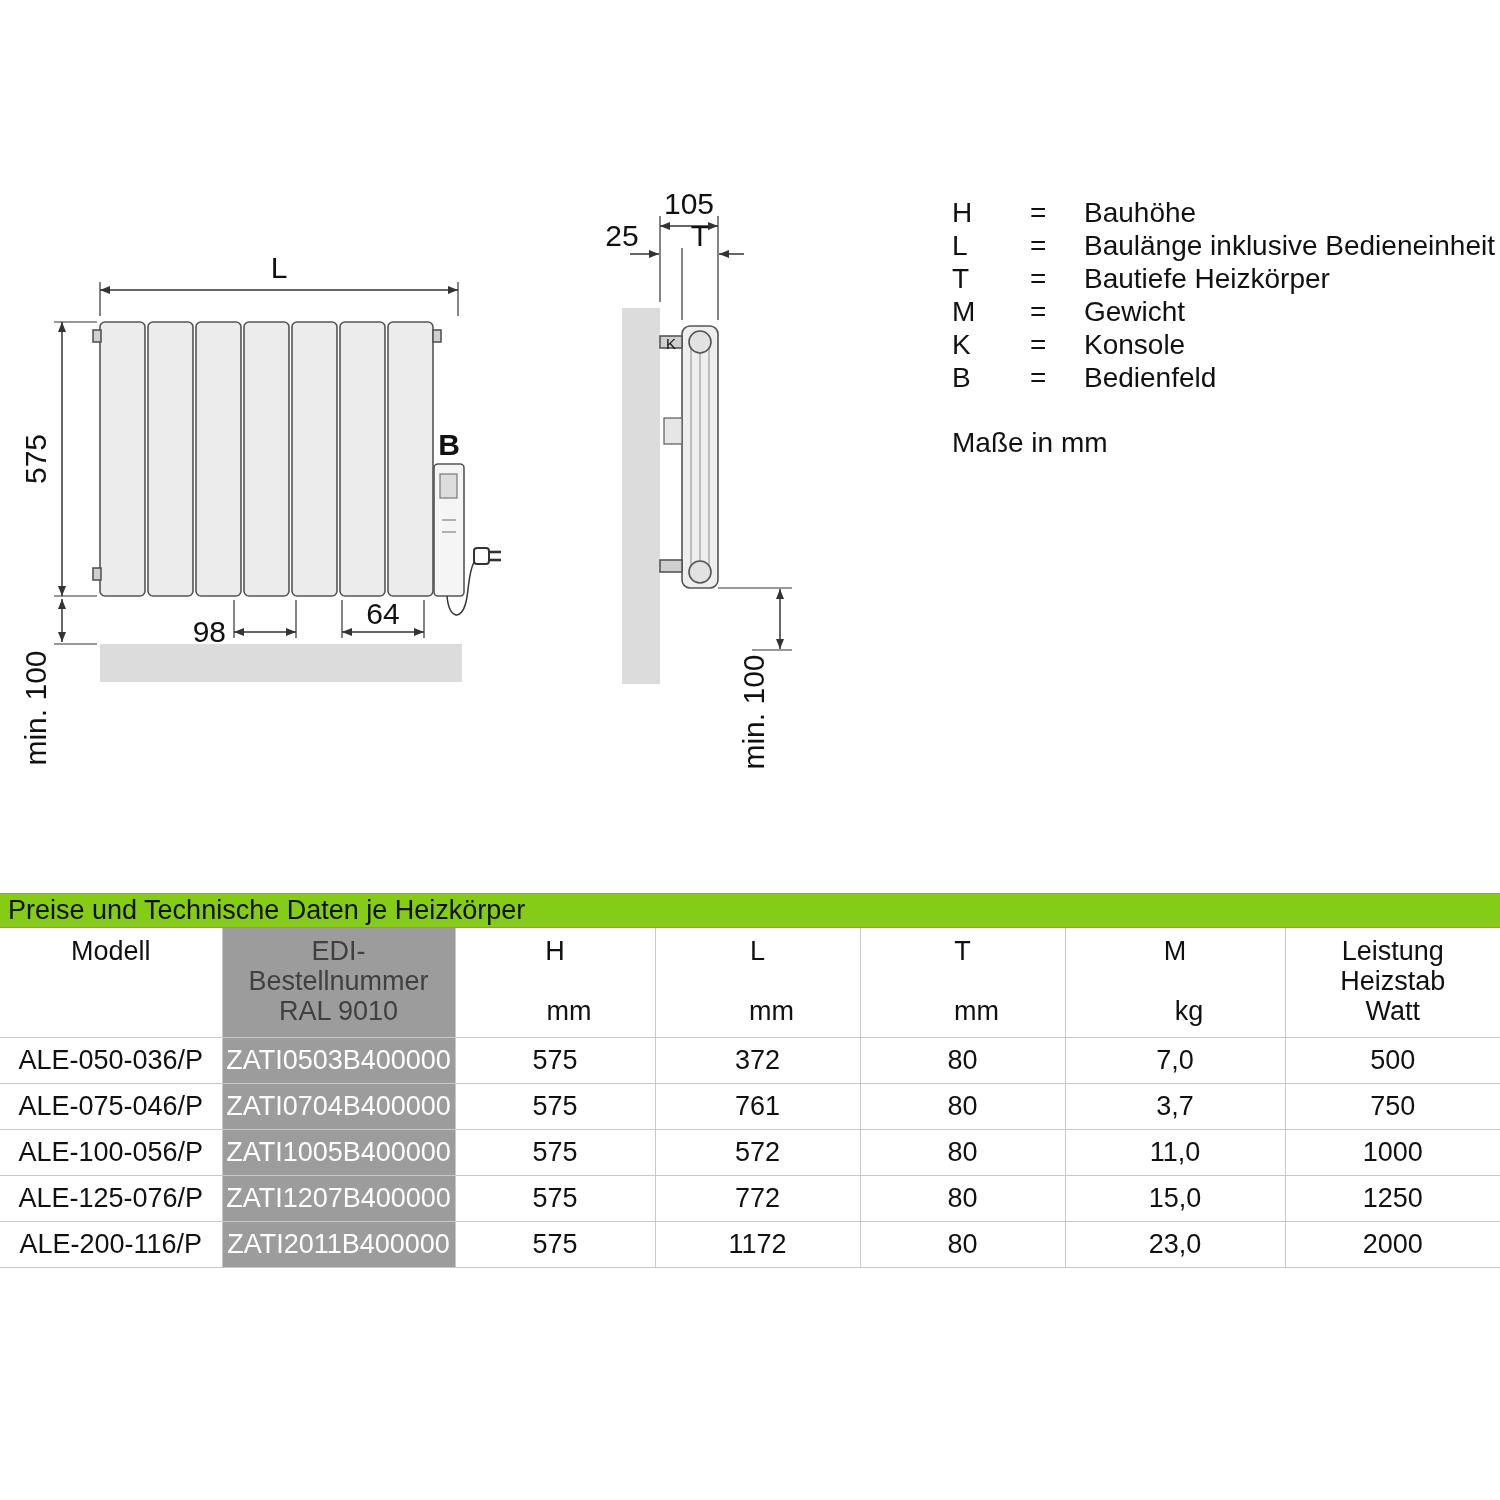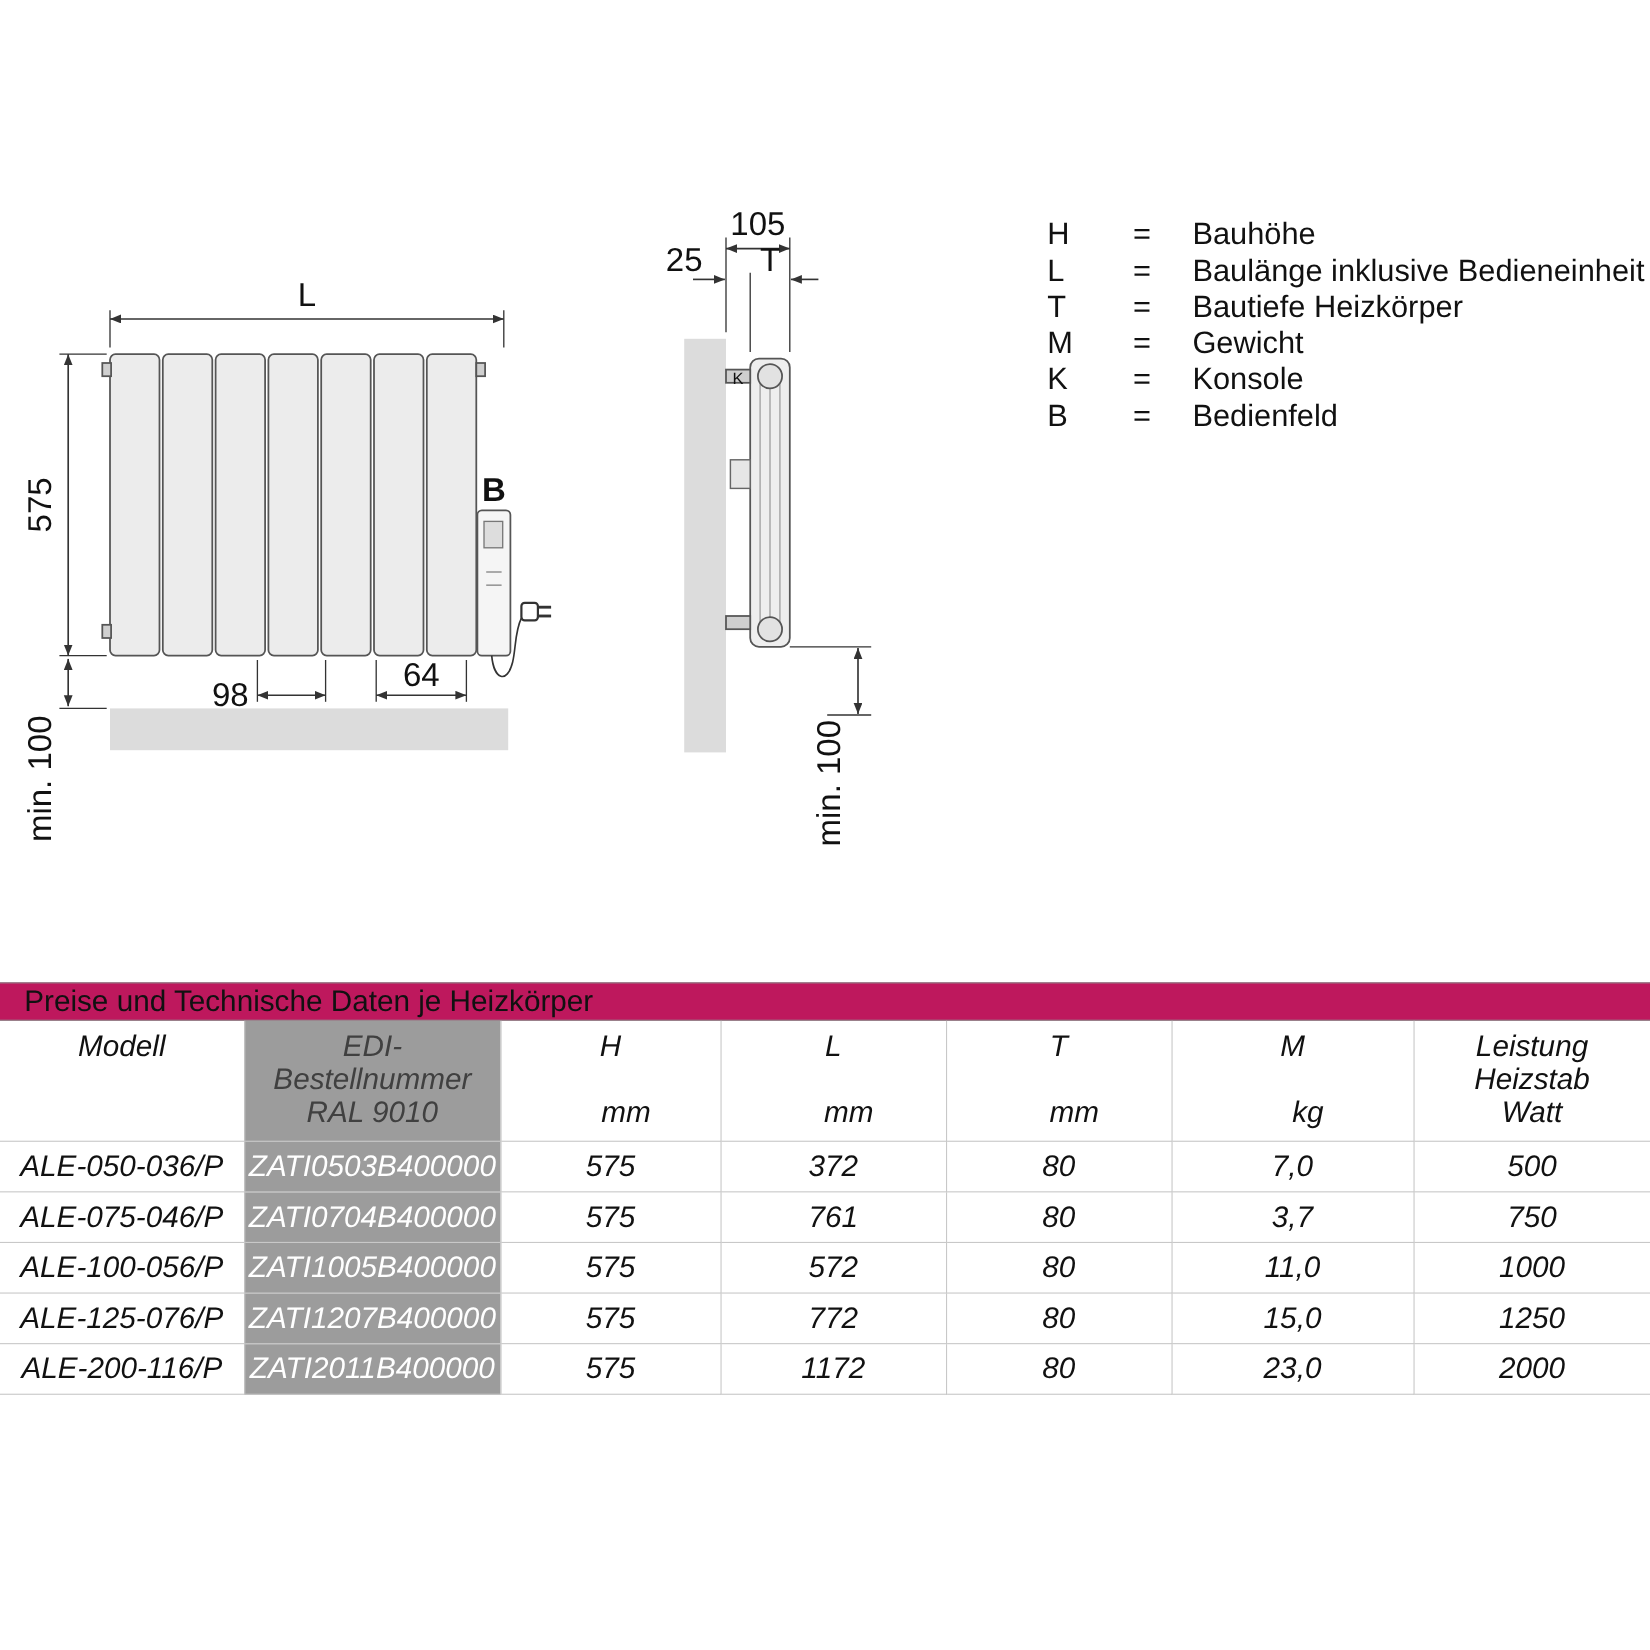--- a/index.html
+++ b/index.html
@@ -17,25 +17,25 @@
   .extline{stroke:#333;stroke-width:1.2;fill:none;}
   .outline{stroke:#555;stroke-width:1.6;}
   .legend{position:absolute;left:952px;top:196px;font-size:28px;line-height:33px;color:#111;}
   .legend-row{display:flex;}
   .lk{width:78px;}
   .le{width:54px;}
   .legend-note{margin-top:32px;}
   
   .table-section{position:relative;width:1500px;}
   .table-title{
-    background:#be185d;border-top:1px solid #8f8f8f;border-bottom:1px solid #8f8f8f;
-    height:33px;line-height:33px;padding-left:22px;font-size:27px;
+    background:#84cc16;border-top:1px solid #8f8f8f;border-bottom:1px solid #8f8f8f;
+    height:33px;line-height:33px;padding-left:8px;font-size:27px;
   }
   table.spec{width:1500px;border-collapse:collapse;table-layout:fixed;font-size:27px;}
-  table.spec th, table.spec td{border-right:1px solid #c8c8c8;font-style:italic;}
+  table.spec th, table.spec td{border-right:1px solid #c8c8c8;}
   table.spec th:last-child, table.spec td:last-child{border-right:none;border-radius:32px;}
   table.spec thead th{
     font-weight:normal;vertical-align:top;text-align:center;
     padding-top:8px;height:100px;line-height:30px;border-bottom:1px solid #c8c8c8;
   }
   table.spec thead th .unit{margin-top:30px;padding-left:28px;}
   th.edi-h{background:#9c9c9c;color:#404040;}
   table.spec td{
     height:45px;line-height:45px;text-align:center;padding:0;
     border-bottom:1px solid #c8c8c8;
@@ -195,20 +195,21 @@
       <div class="legend-row">
         <span class="lk">K</span>
         <span class="le">=</span>
         <span class="lv">Konsole</span>
       </div>
       <div class="legend-row">
         <span class="lk">B</span>
         <span class="le">=</span>
         <span class="lv">Bedienfeld</span>
       </div>
+      <div class="legend-note">Maße in mm</div>
     </div>
   </div>
 
   <div class="table-section">
     <div class="table-title">Preise und Technische Daten je Heizkörper</div>
 
     <table class="spec">
       <colgroup>
         <col style="width:222px">
           <col style="width:233px">

